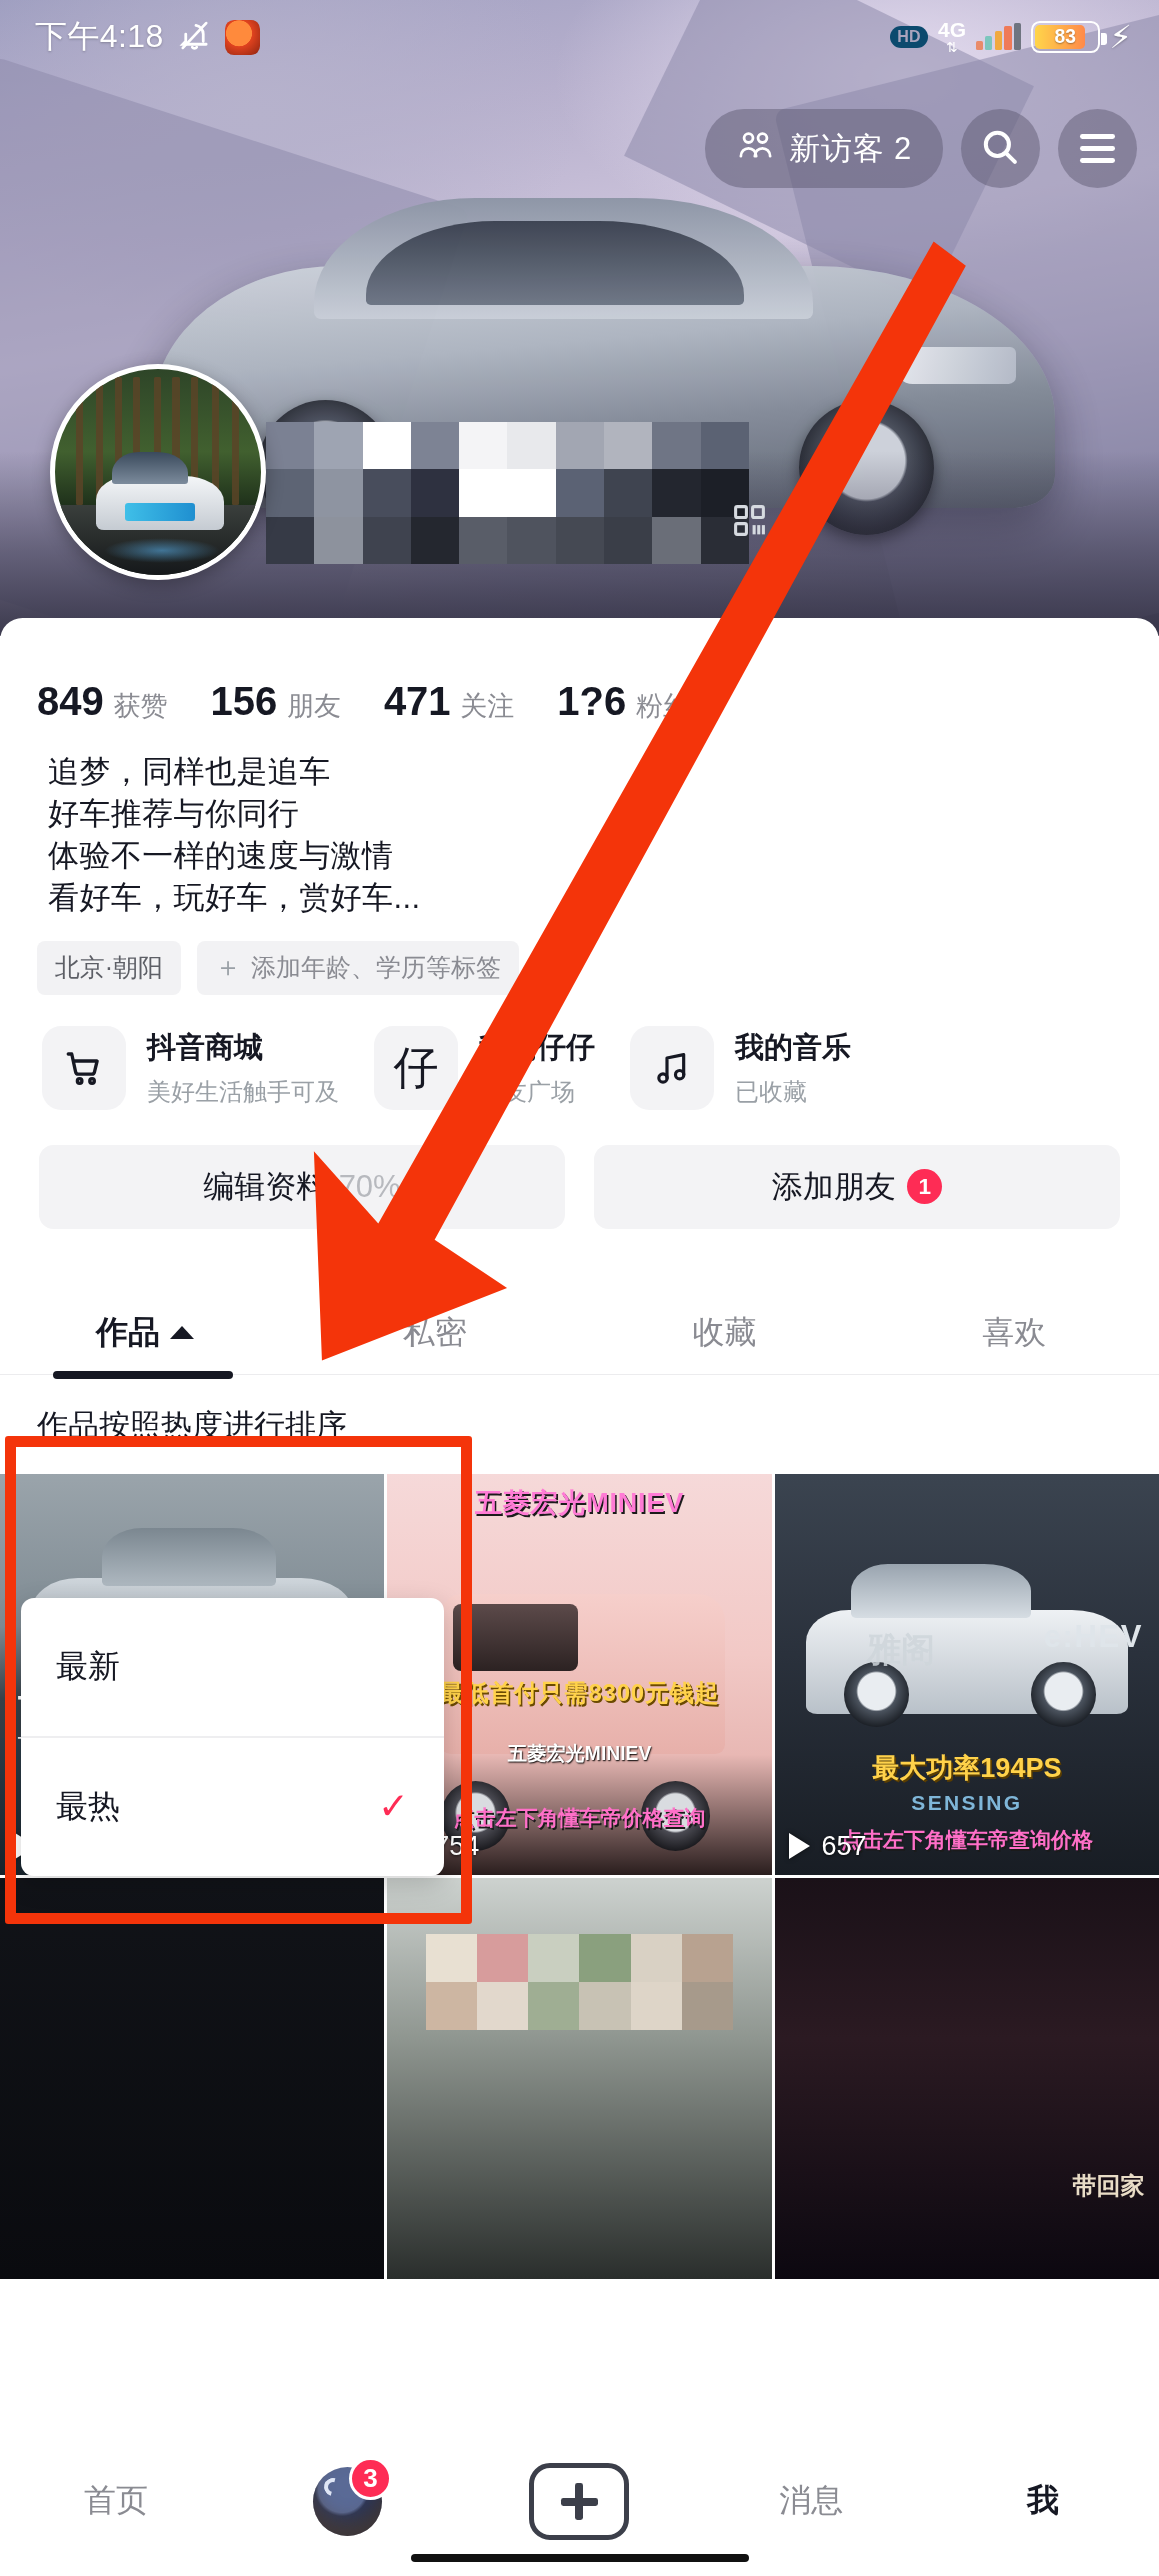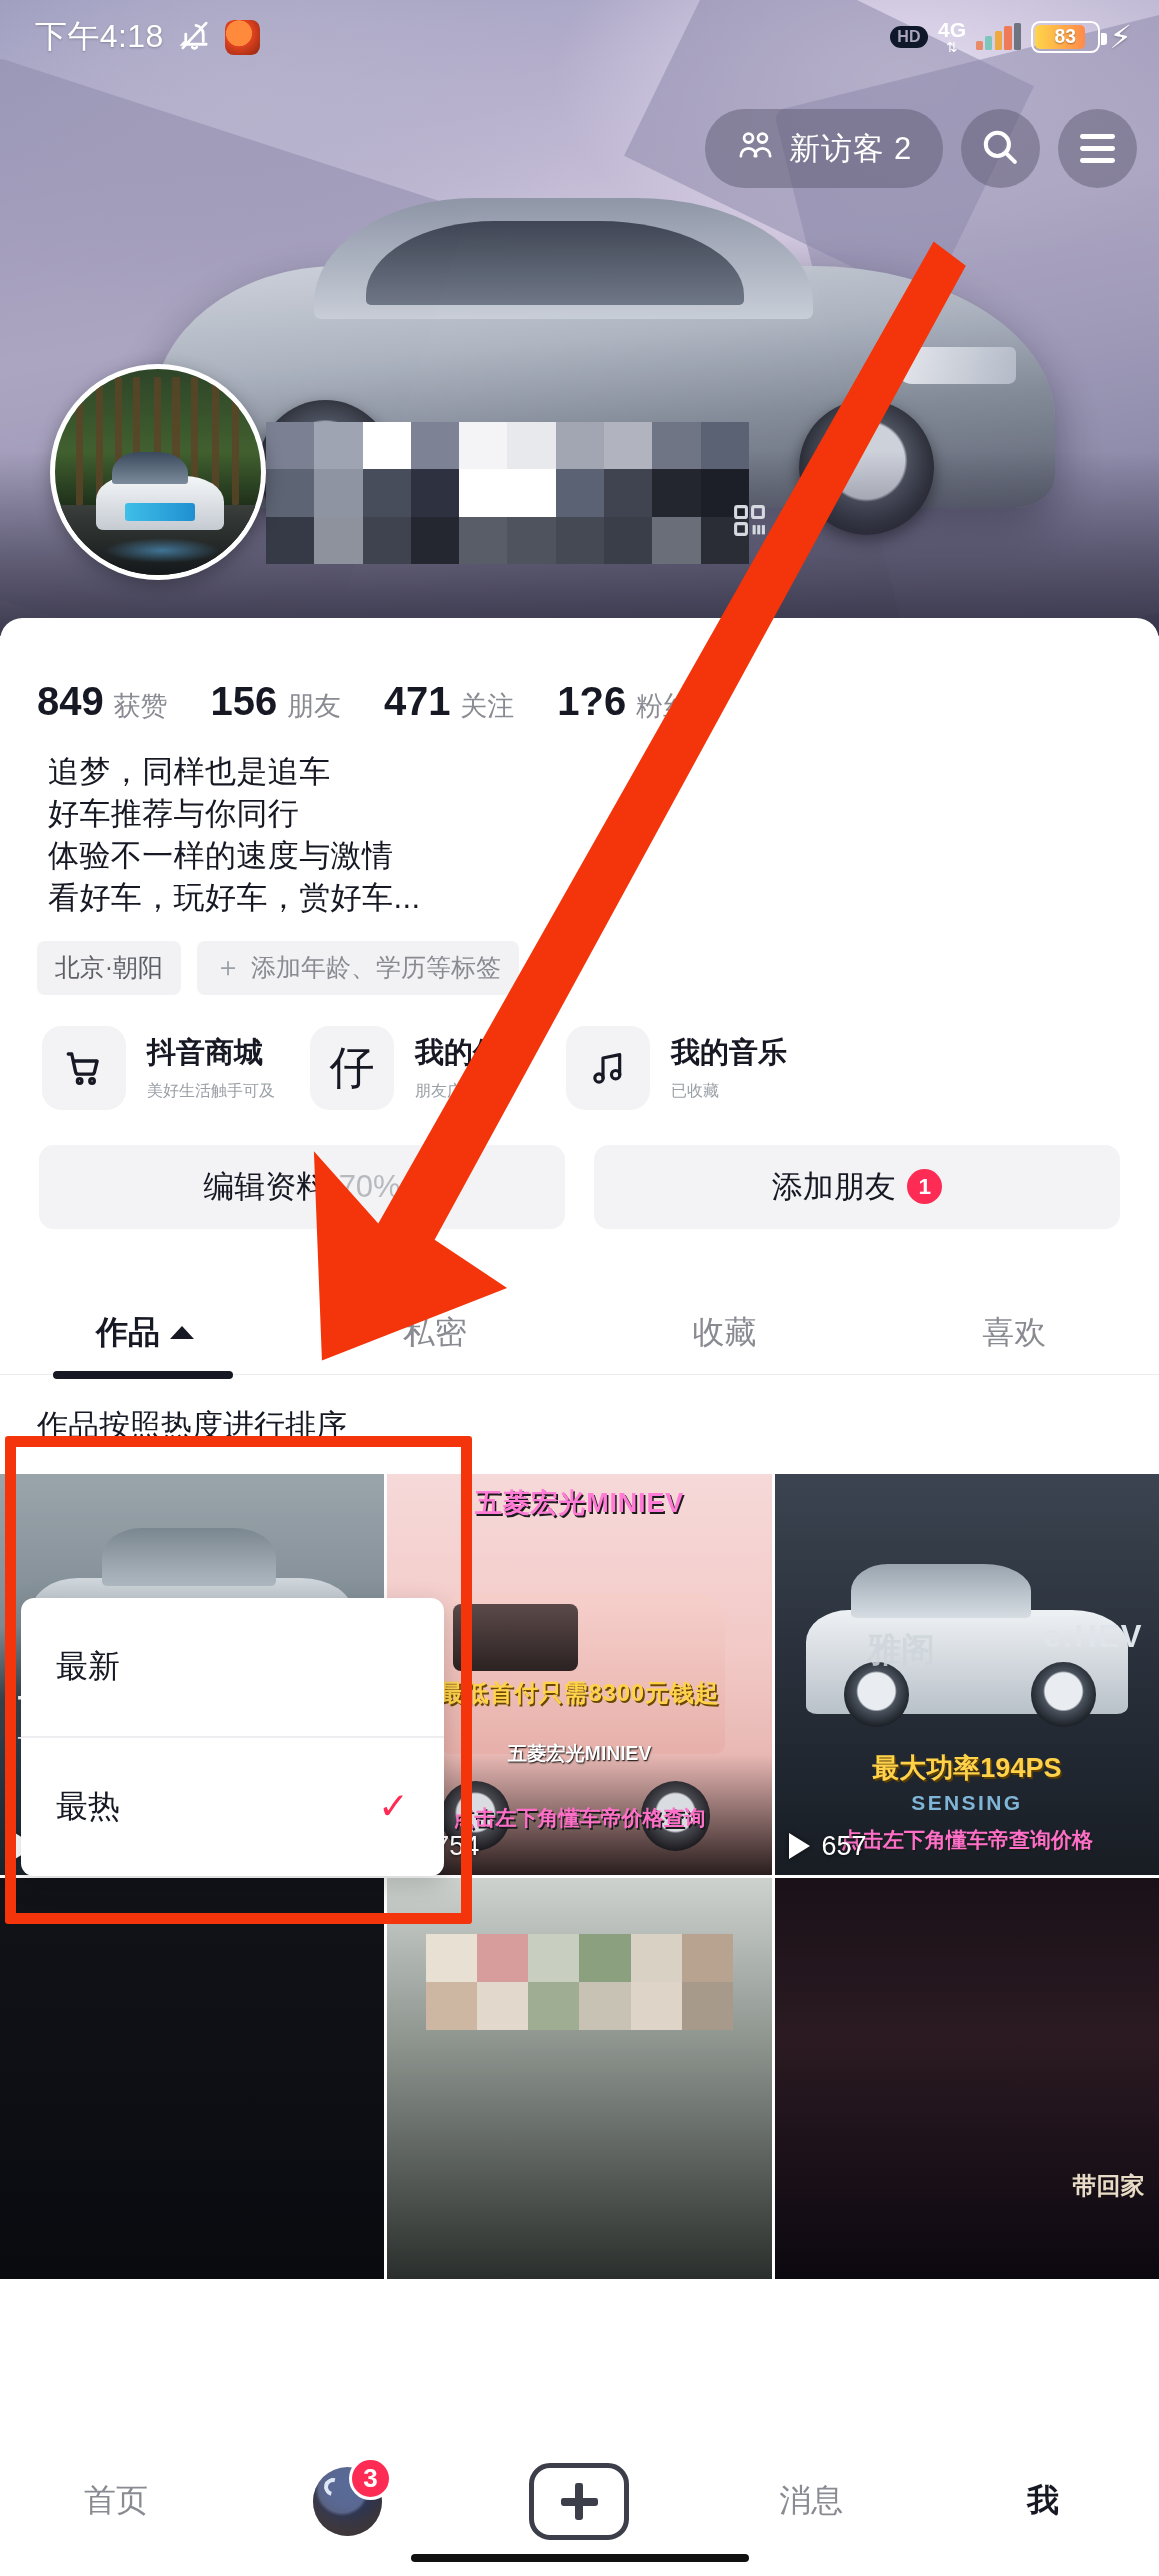--- a/index.html
+++ b/index.html
@@ -65,21 +65,21 @@
 
   
   .statusbar {
     position:absolute; left:0; top:0; width:1159px; height:74px;
     display:flex; align-items:center; justify-content:space-between;
     padding: 0 27px 0 35px; color:#fff; z-index: 30;
   }
   .sb-left { display:flex; align-items:center; gap:13px; }
   .sb-time { font-size:32px; font-weight:500; letter-spacing:0.4px; text-shadow:0 0.8px 2.4px rgba(0,0,0,.25); }
   .sb-right { display:flex; align-items:center; gap:9.7px; }
-  .hd-badge { background:#0f172a; color:#a9a4bd; font-size:16px; font-weight:700; border-radius:11px;
+  .hd-badge { background:#0c4a6e; color:#a9a4bd; font-size:16px; font-weight:700; border-radius:11px;
               padding:2.4px 7.2px; letter-spacing:0.4px; }
   .net-wrap { display:flex; flex-direction:column; align-items:center; line-height:1; }
   .net-g { font-size:21px; font-weight:600; color:#fff; }
   .net-arrows { font-size:13.7px; margin-top:1.6px; color:#fff; }
   .bars { display:flex; align-items:flex-end; gap:2.4px; height:27px; }
   .bars i { display:block; width:7.2px; border-radius:1.6px; }
   .battery { position:relative; width:69px; height:32px; border:2.4px solid #fff; border-radius:8.9px;
              display:flex; align-items:center; justify-content:center; }
   .battery:after { content:""; position:absolute; right:-8.9px; top:9.7px; width:5.6px; height:12px;
                    background:#fff; border-radius:0 2.4px 2.4px 0; }
@@ -136,21 +136,21 @@
   .tag { background:#f2f2f4; color:#5d5f66; font-size:25px; border-radius:8px; padding: 10.5px 17.7px; white-space:nowrap; }
   .tag.add { color:#8a8b92; display:flex; align-items:center; gap:9.7px; }
   .tag.add .plus { font-size:27px; color:#9aa0a6; line-height:1; }
 
   
   .cards { display:flex; gap:35px; padding: 31px 0 0 42px; }
   .card { display:flex; align-items:center; gap:21px; flex: 0 0 auto; }
   .card-ico { width:84px; height:84px; border-radius:19.3px; background:#f3f3f5;
               display:flex; align-items:center; justify-content:center; }
   .card-txt .t1 { font-size:29px; color:#161823; font-weight:600; white-space:nowrap; }
-  .card-txt .t2 { font-size:16px; color:#9aa0a6; margin-top:8px; white-space:nowrap; }
+  .card-txt .t2 { font-size:24px; color:#9aa0a6; margin-top:8px; white-space:nowrap; }
   .zaizai { font-size:45px; color:#161823; font-weight:500; line-height:1; }
 
   
   .actions { display:flex; gap:29px; padding: 35px 39px 0 39px; }
   .act-btn { flex:1; height:84px; border-radius:14.5px; background:#f3f3f5;
              display:flex; align-items:center; justify-content:center; gap:11.3px;
              font-size:31px; color:#161823; font-weight:500; position:relative; }
   .act-pct { color:#b7b9be; font-size:31px; }
   .badge-red { width:35px; height:35px; border-radius:50%; background:#fe2c55; color:#fff;
                font-size:22.5px; display:flex; align-items:center; justify-content:center; font-weight:600; }

